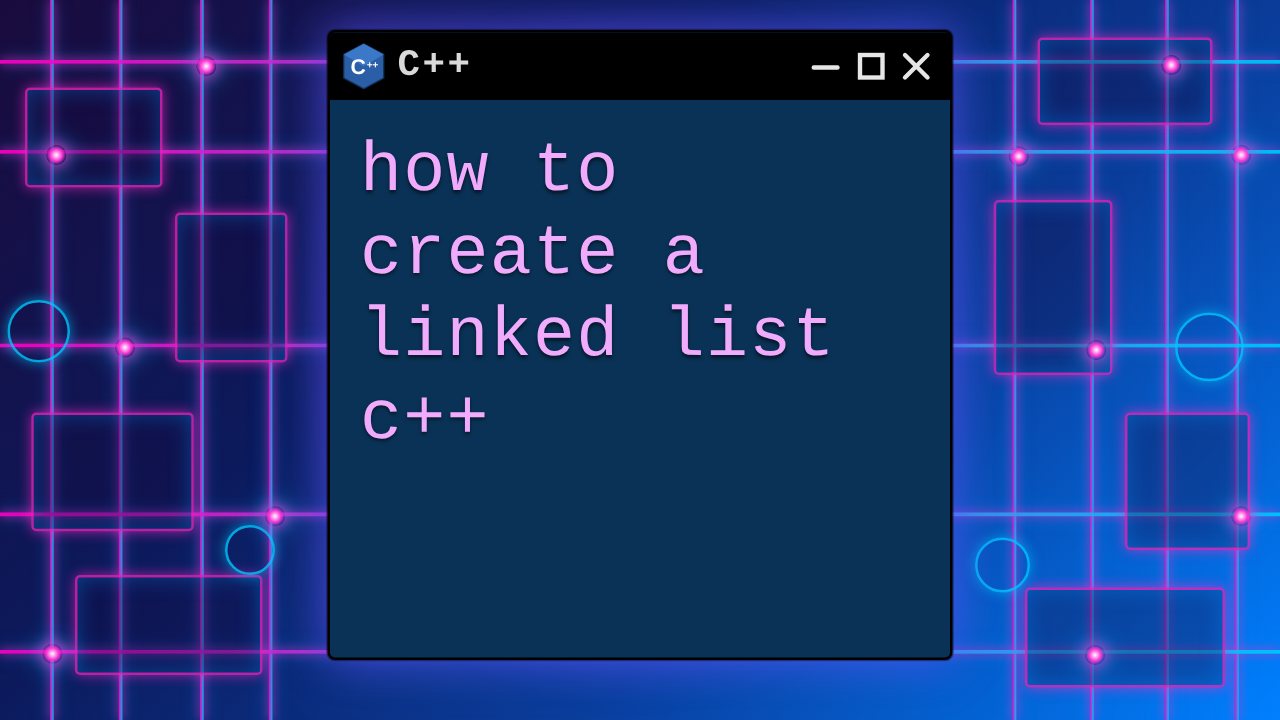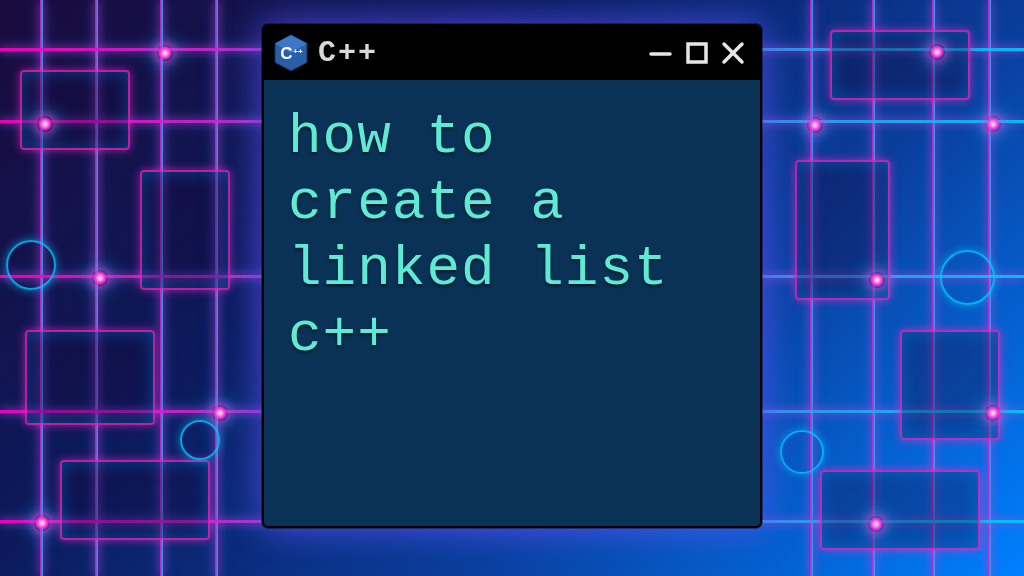--- a/index.html
+++ b/index.html
@@ -73,21 +73,21 @@
       color: #d9d9d9; flex: 1 1 auto;
       font-family: 'Courier New', Courier, monospace;
     }
     .win-controls { display: flex; align-items: center; gap: 10px; }
     .win-controls span svg, .win-controls span { display: block; }
     .ctrl { cursor: pointer; }
 
     .content {
       flex: 1 1 auto;
       padding: 24px 22px 26px 24px;
-      color: #5eead4;
+      color: #f0abfc;
     }
     .content-text {
       font-family: 'Courier New', Courier, monospace;
       font-size: 56px;
       line-height: 1.18;
       letter-spacing: 1px;
       white-space: pre-wrap;
       word-break: break-word;
       text-shadow: 0 2px 3px rgba(0,0,0,0.55);
     }

